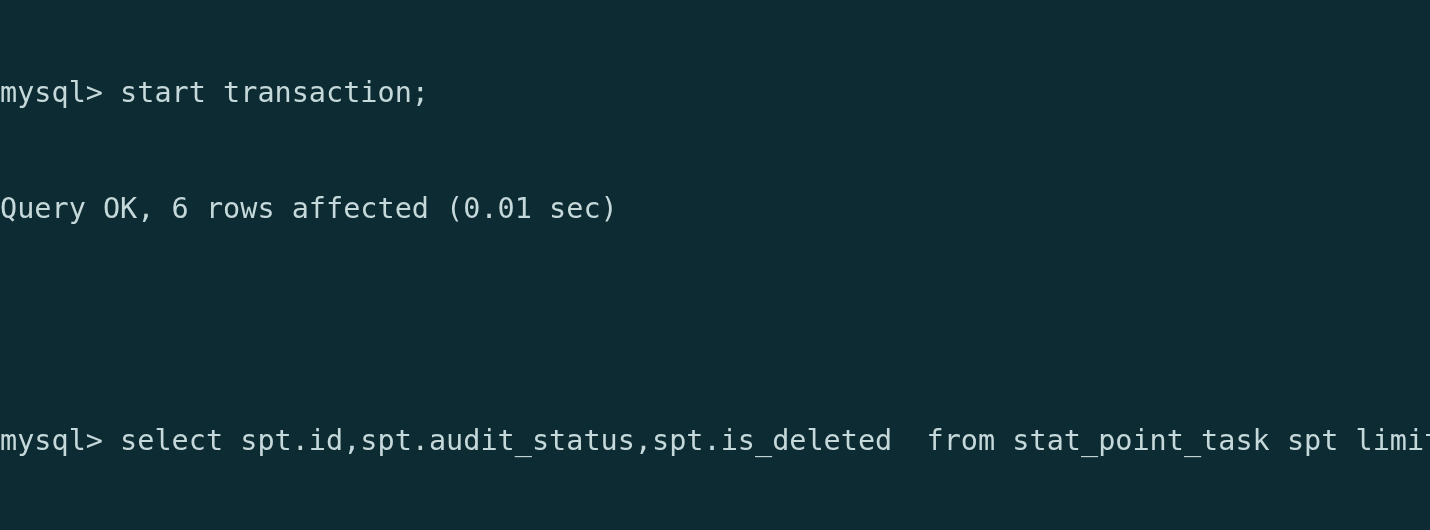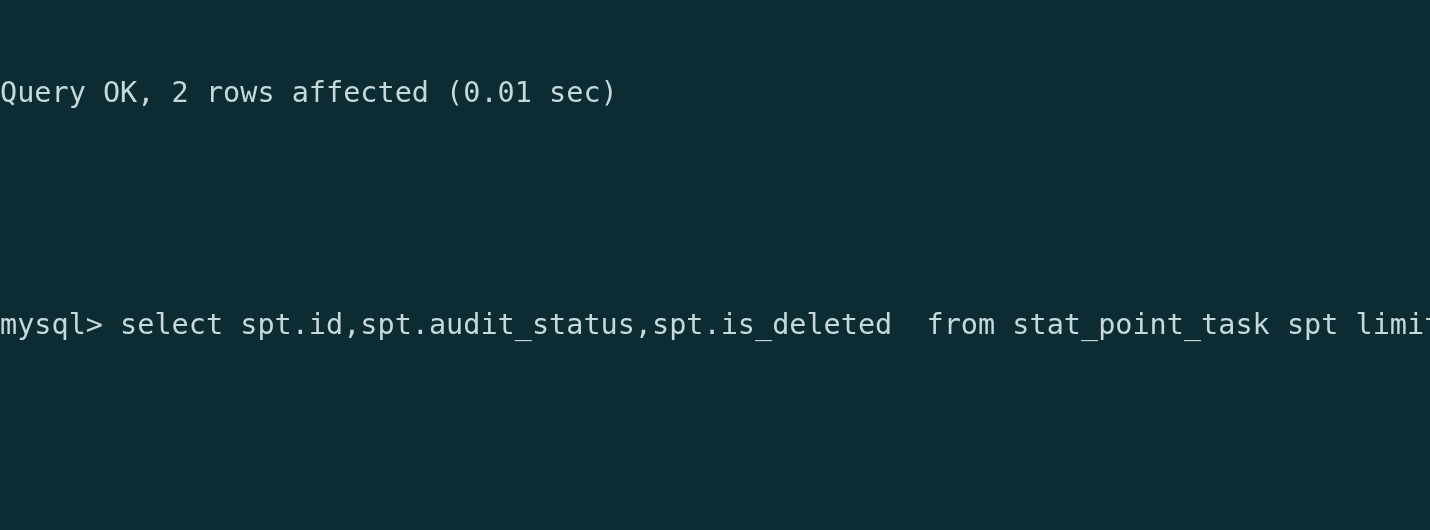--- a/index.html
+++ b/index.html
@@ -37,21 +37,22 @@
   .blank {
     white-space: pre;
   }
   
   #terminal { margin-top: -3px; }
 </style>
 </head>
 <body style="background: rgb(13, 43, 51);">
 
 <div id="terminal" style="background: rgb(13, 43, 51); color: rgb(197, 216, 218);">
-  <div class="line">Query OK, 2 rows affected (0.01 sec)</div>
+  <div class="line">mysql&gt; start transaction;</div>
+  <div class="line">Query OK, 6 rows affected (0.01 sec)</div>
   <div class="line blank"></div>
   <div class="line">mysql&gt; select spt.id,spt.audit_status,spt.is_deleted  from stat_point_task spt limit 5;</div>
   
   
   
   
   
   
   
   

